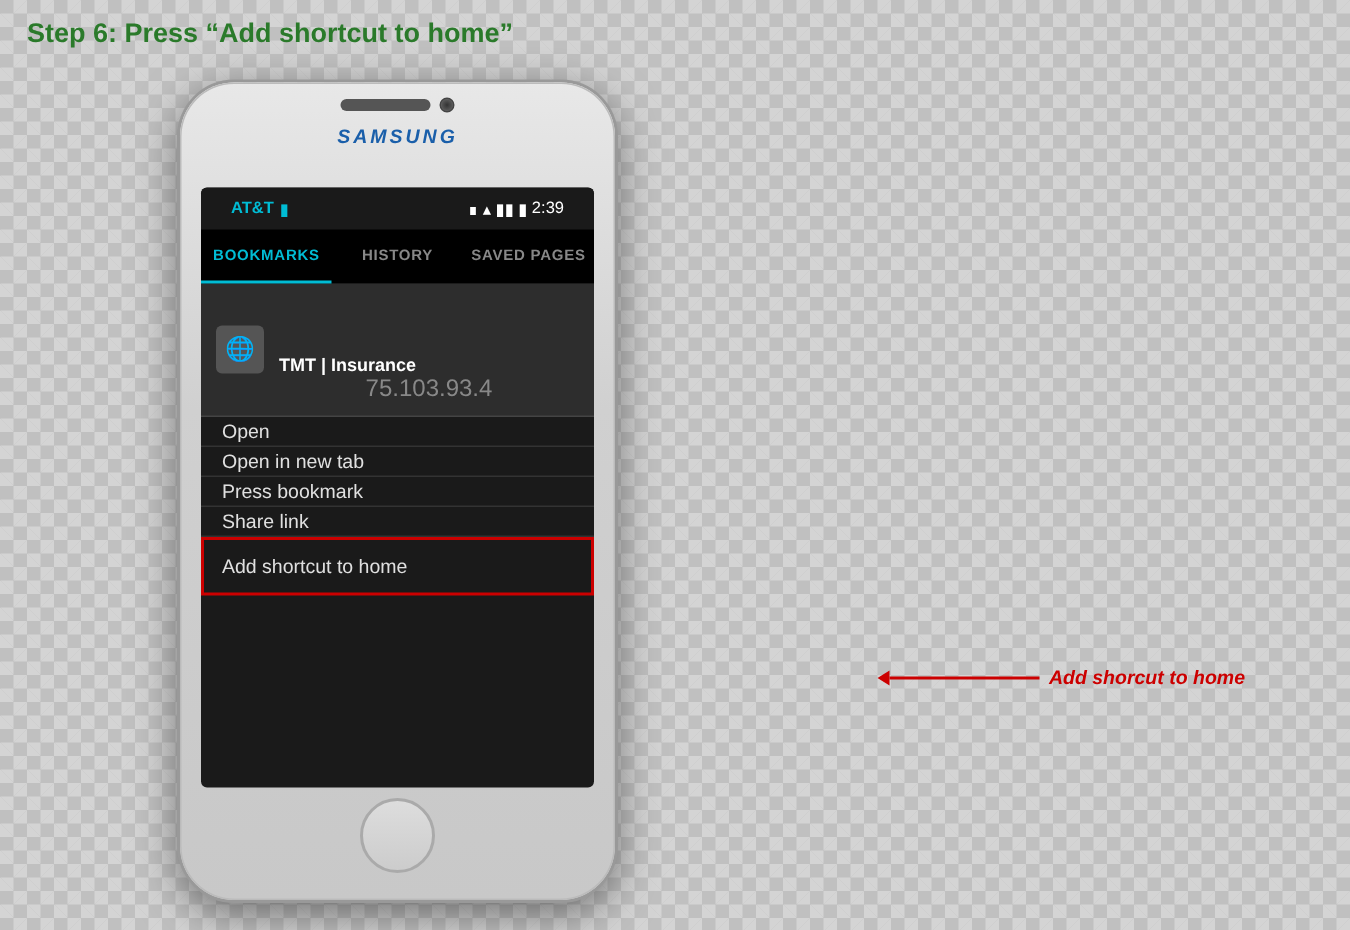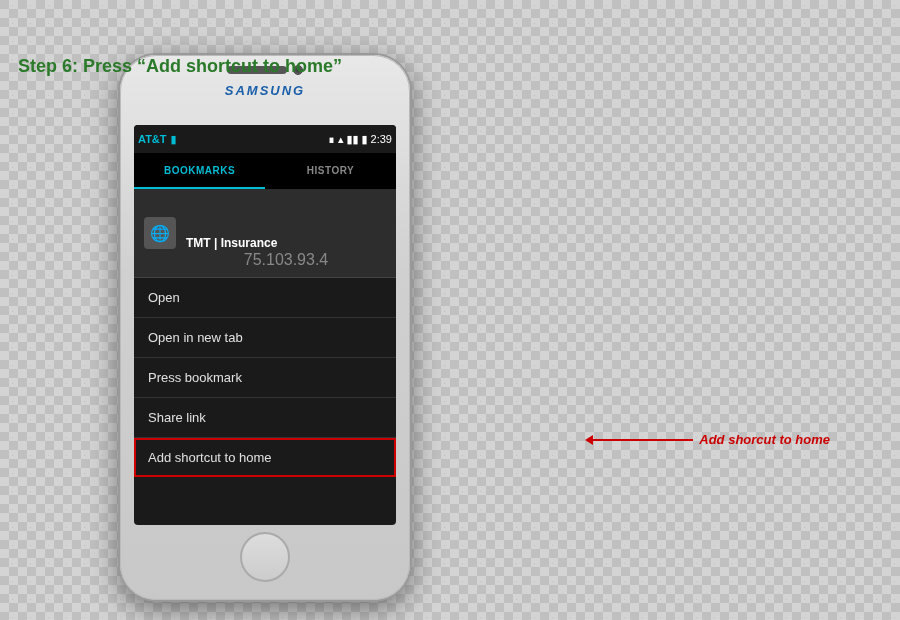--- a/index.html
+++ b/index.html
@@ -37,21 +37,20 @@
 
     
     .step-title {
       position: absolute;
       top: 12px;
       left: 18px;
       font-size: 18px;
       font-weight: bold;
       color: #2a7a2a;
       z-index: 10;
-      margin-top: 44px;
     }
 
     
     .phone-shell {
       position: absolute;
       left: 120px;
       top: 55px;
       width: 290px;
       height: 545px;
       background: linear-gradient(180deg, #e8e8e8 0%, #d0d0d0 40%, #c8c8c8 100%);
@@ -116,21 +115,21 @@
       overflow: hidden;
     }
 
     
     .status-bar {
       background: #1a1a1a;
       height: 28px;
       display: flex;
       align-items: center;
       justify-content: space-between;
-      padding: 0 4px;
+      padding: 0 20px;
     }
 
     .status-left {
       display: flex;
       align-items: center;
       gap: 4px;
     }
 
     .carrier-text {
       color: #00bcd4;
@@ -216,38 +215,38 @@
       margin-top: 1px;
       text-align: center;
     }
 
     
     .menu-list {
       background: #1a1a1a;
     }
 
     .menu-item {
-      padding: 12px 14px;
+      padding: 2px 14px;
       color: #e0e0e0;
       font-size: 13px;
       border-bottom: 1px solid #333;
       cursor: pointer;
     }
 
     .menu-item.highlighted {
       background: #1a1a1a;
       border: 2px solid #cc0000;
       color: #e0e0e0;
       padding: 10px 12px;
     }
 
     
     .annotation {
       position: absolute;
-      top: 432px;
+      top: 444px;
       right: 70px;
       z-index: 20;
       display: flex;
       align-items: center;
       gap: 0;
       justify-content: center;
     }
 
     .annotation-line {
       width: 100px;
@@ -314,20 +313,21 @@
         <span>▴</span>
         <span>▮▮</span>
         <span>▮</span>
         <span>2:39</span>
       </div>
     </div>
 
     <div class="browser-tabs">
       <div class="tab active">BOOKMARKS</div>
       <div class="tab">HISTORY</div>
+      <div class="tab">SAVED PAGES</div>
     </div>
 
     <div class="bookmark-item">
       <div class="bookmark-icon">🌐</div>
       <div class="bookmark-info">
         <div class="bookmark-title">TMT | Insurance</div>
         <div class="bookmark-url">75.103.93.4</div>
       </div>
     </div>
 

